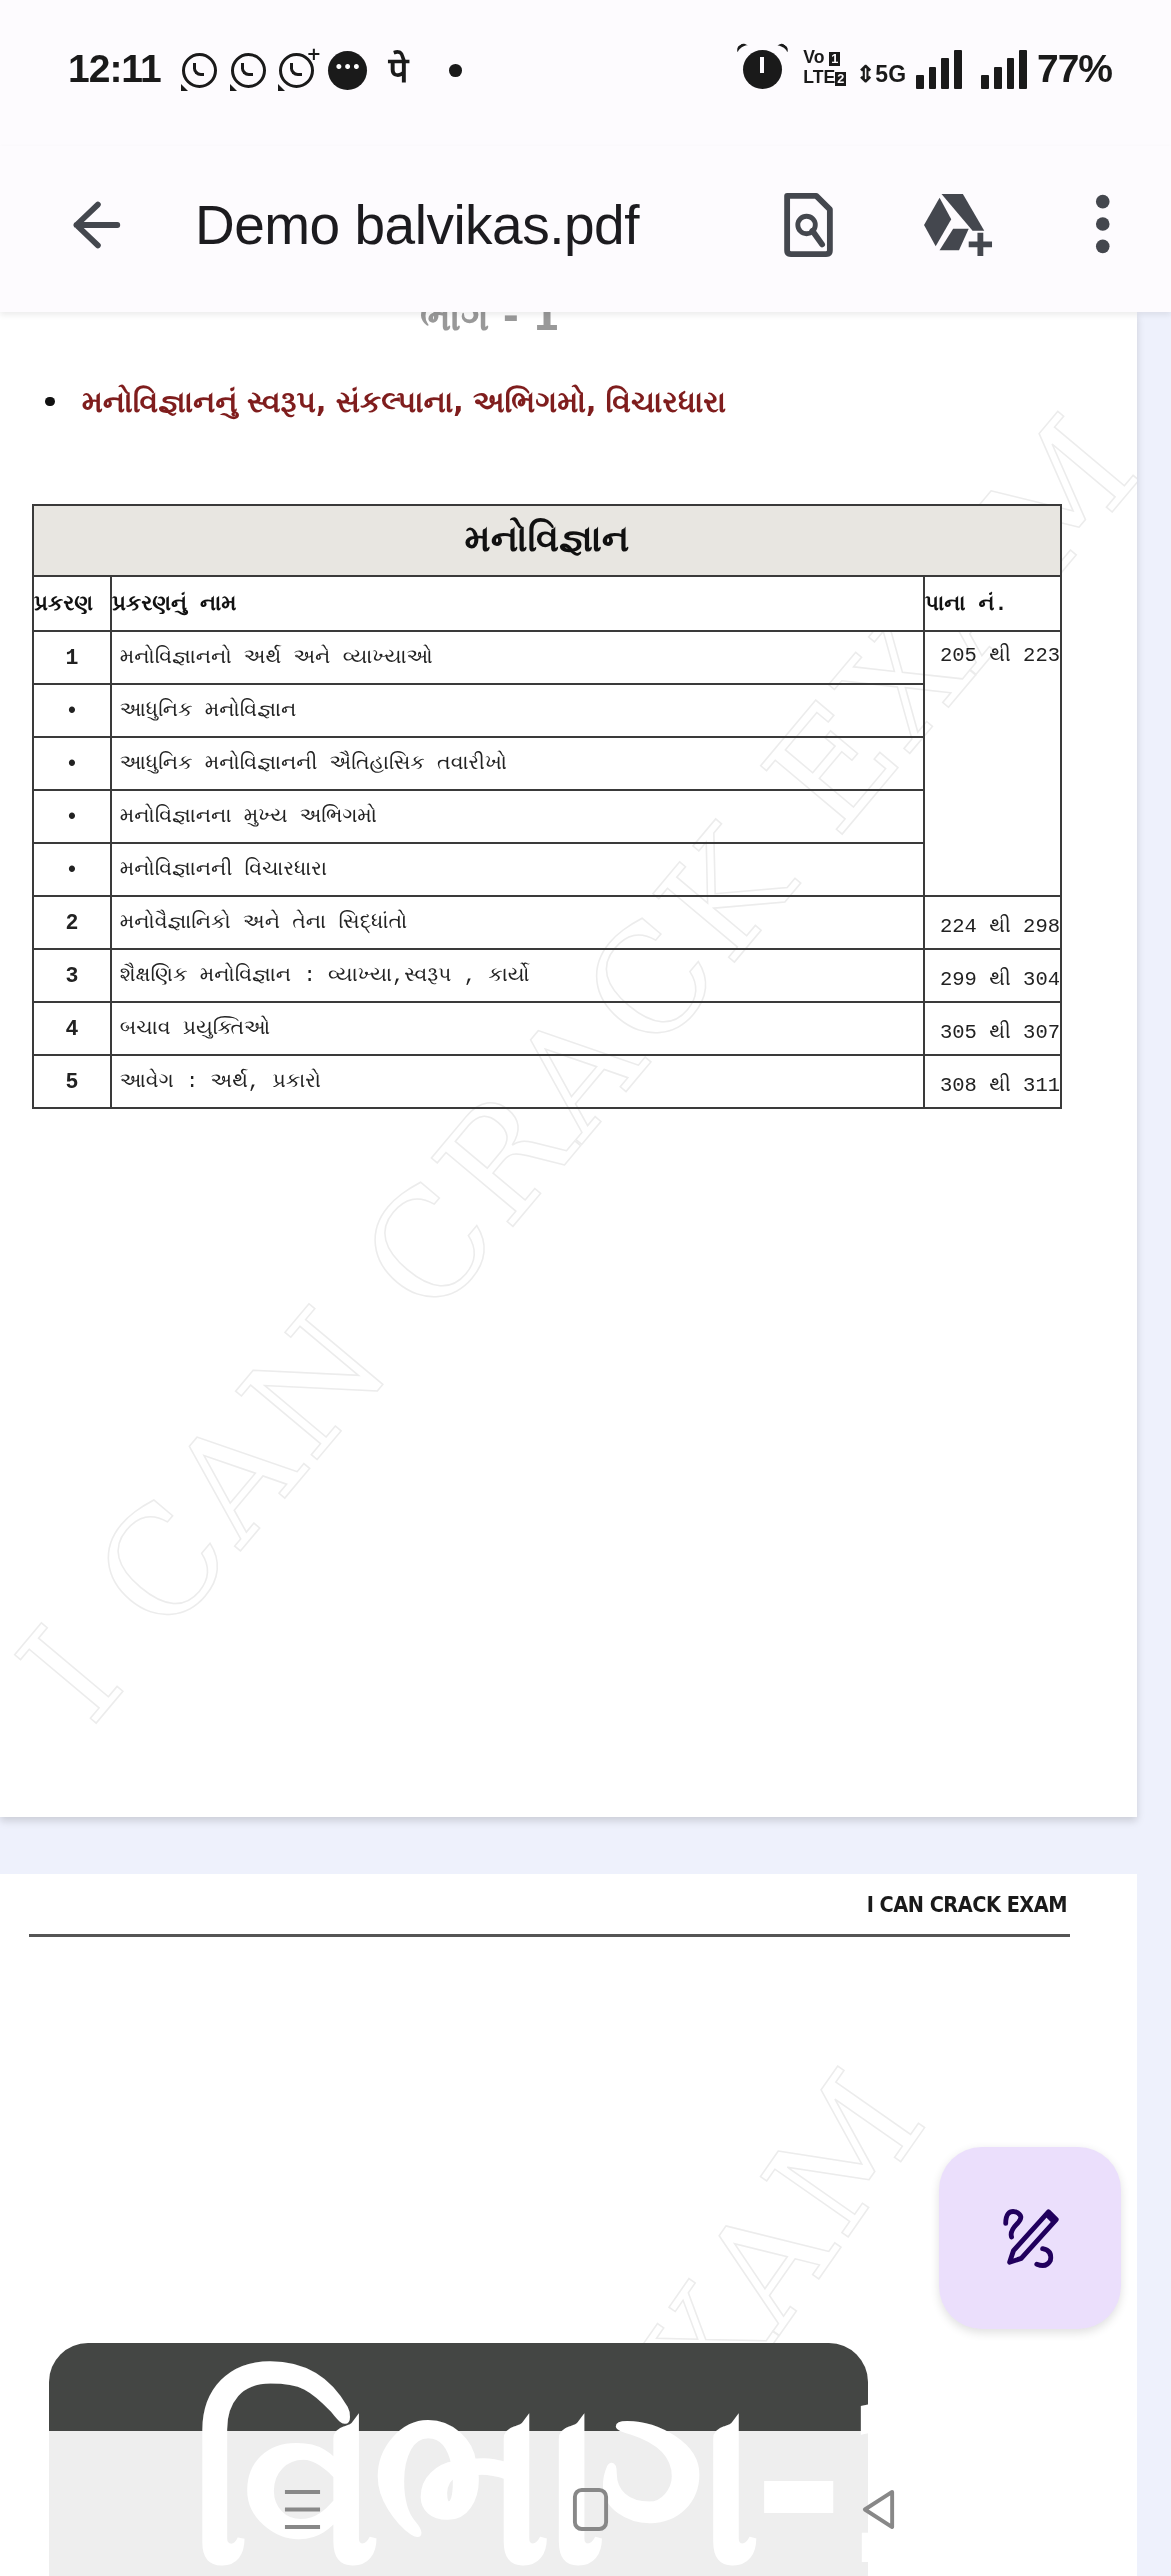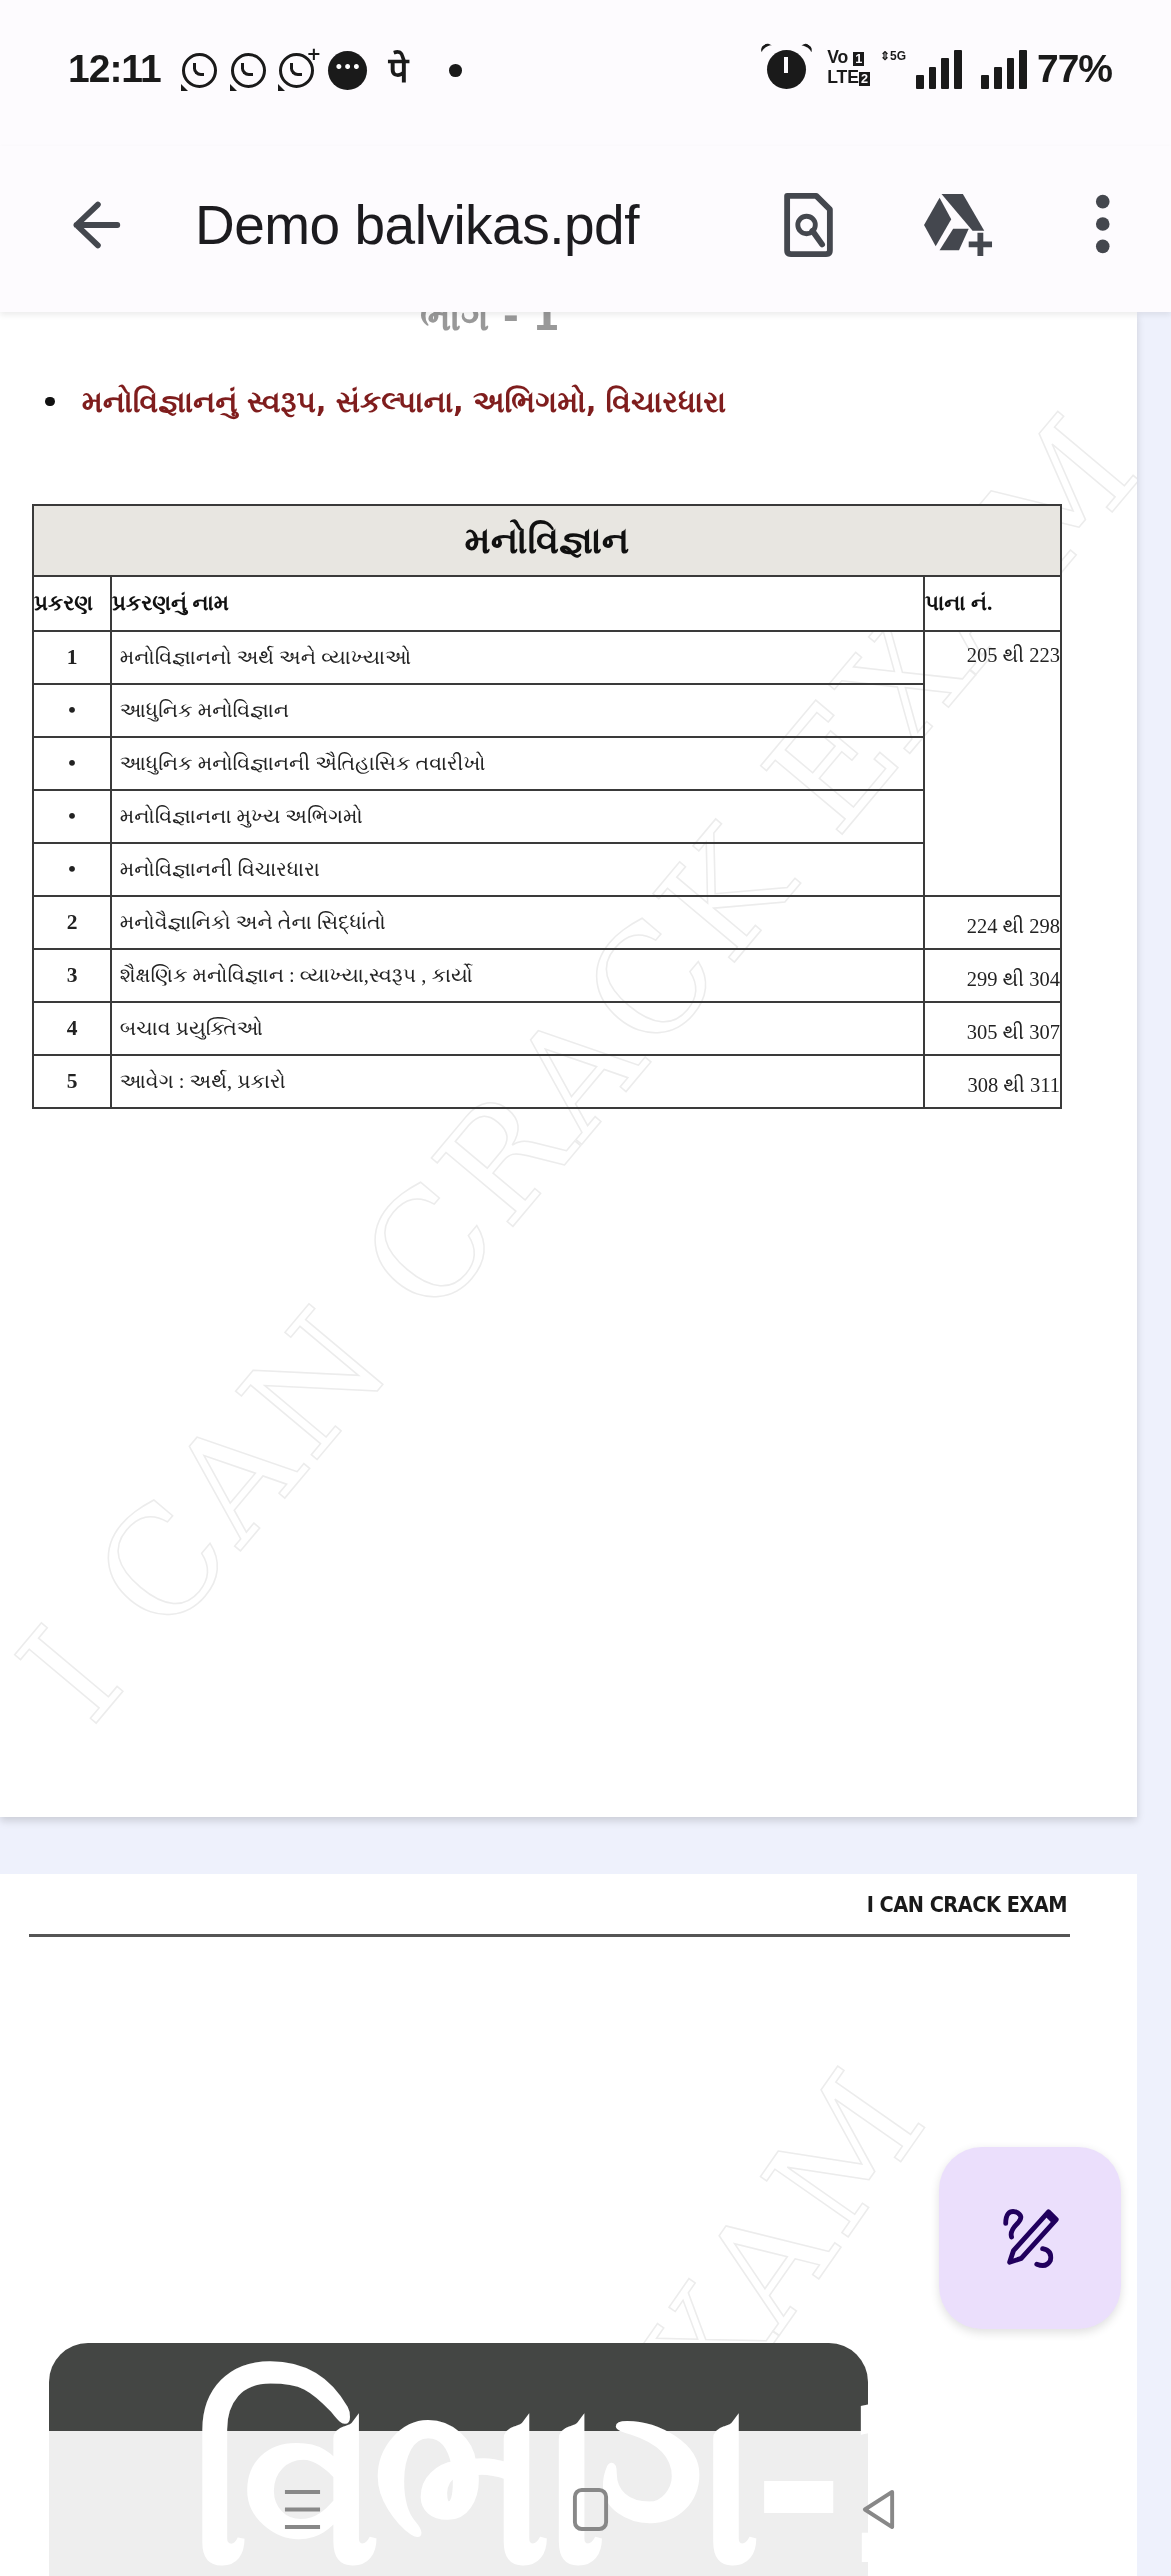--- a/index.html
+++ b/index.html
@@ -17,21 +17,21 @@
   .pe { font-size: 35px; font-weight: bold; color: #1a1a1a; margin-left: 7.8px; line-height: 37px; }
   .dot { width: 12.7px; height: 12.7px; background: #1a1a1a; border-radius: 50%; margin-left: 27px; }
 
   .sb-right { position: absolute; right: 59px; top: 47px; display: flex; align-items: center; gap: 9.8px; }
   .alarm { width: 39px; height: 39px; background: #1a1a1a; border-radius: 50%; position: relative; margin-right: 11.7px; }
   .alarm::before, .alarm::after { content: ""; position: absolute; top: -5.9px; width: 11.7px; height: 7.8px; border-top: 3.9px solid #1a1a1a; border-radius: 50% 50% 0 0; }
   .alarm::before { left: -5.9px; transform: rotate(-35deg); }
   .alarm::after { right: -5.9px; transform: rotate(35deg); }
   .alarm .hand { position: absolute; left: 17.6px; top: 7.8px; width: 3.9px; height: 15.6px; background: #fdfbfe; }
   .volte { font-family: "Liberation Sans", sans-serif; font-weight: bold; font-size: 17.6px; line-height: 17.6px; color: #1a1a1a; }
-  .fiveg { font-family: "Liberation Sans", sans-serif; font-weight: bold; font-size: 12px; color: #1a1a1a; align-self: flex-start; margin-top: 2px; }
+  .fiveg { font-family: "Liberation Sans", sans-serif; font-weight: bold; font-size: 23px; color: #1a1a1a; align-self: flex-start; margin-top: 14px; }
   .bars { display: flex; align-items: flex-end; gap: 4.9px; height: 39px; }
   .bars span { width: 7.8px; background: #1a1a1a; border-radius: 1px; }
   .battery { font-family: "Liberation Sans", sans-serif; font-size: 39px; font-weight: bold; color: #1a1a1a; letter-spacing: -1px; }
 
   
   .app-bar { position: absolute; left: 0; top: 146px; width: 1171px; height: 166px; background: #fdfbfe; box-shadow: 0 2.9px 5.9px rgba(0,0,0,0.08); z-index: 5; }
   .back-btn { position: absolute; left: 59px; top: 45px; width: 68px; height: 68px; }
   .title { position: absolute; left: 195px; top: 47px; font-family: "Liberation Sans", sans-serif; font-size: 55px; color: #1c1b1f; letter-spacing: -0.5px; }
   .icon-btn { position: absolute; top: 39px; width: 78px; height: 78px; display: flex; align-items: center; justify-content: center; }
 
@@ -42,21 +42,21 @@
   .page2 { top: 1874px; height: 702px; }
 
   .cut-heading { position: absolute; left: 420px; top: -17.6px; font-size: 39px; font-weight: bold; color: #999; }
 
   .bullets { position: absolute; left: 39px; top: 59px; }
   .bullet-item { display: flex; align-items: center; height: 61px; font-size: 30px; font-weight: bold; color: #7f1d1d; font-family: "DejaVu Sans Condensed", "DejaVu Sans", sans-serif; }
   .bullet-item .b { width: 9.8px; height: 9.8px; background: #111; border-radius: 50%; margin-right: 27px; margin-left: 5.9px; }
 
   
   .toc { position: absolute; left: 32px; top: 192px; width: 1030px; border-collapse: collapse; border: 2.9px solid #3a3a3a; }
-  .toc td, .toc th { border: 2.4px solid #3a3a3a; font-family: Liberation Serif, serif; }
+  .toc td, .toc th { border: 2.4px solid #3a3a3a; font-family: Liberation Mono, monospace; }
   .toc .title-row th { background: #e8e6e1; height: 71px; font-size: 37px; font-weight: bold; text-align: center; color: #111; }
   .toc .head-row th { height: 55px; font-size: 21.5px; font-weight: bold; text-align: left; color: #111; background: #fff; }
   .toc td { height: 53px; font-size: 20.5px; color: #222; }
   .toc td.num { width: 78px; text-align: center; font-weight: bold; font-size: 21.5px; }
   .toc td.name { padding-left: 7.8px; }
   .toc td.pages { width: 137px; text-align: right; vertical-align: top; padding-top: 11.7px; }
   .toc td.pages.mid { vertical-align: middle; padding-top: 8px; border-radius: 15px; }
 
   
   .watermark { position: absolute; font-family: "DejaVu Serif", serif; font-size: 146px; color: transparent; -webkit-text-stroke: 1.5px #ececec; white-space: nowrap; transform-origin: left bottom; pointer-events: none; letter-spacing: 5.9px; }

